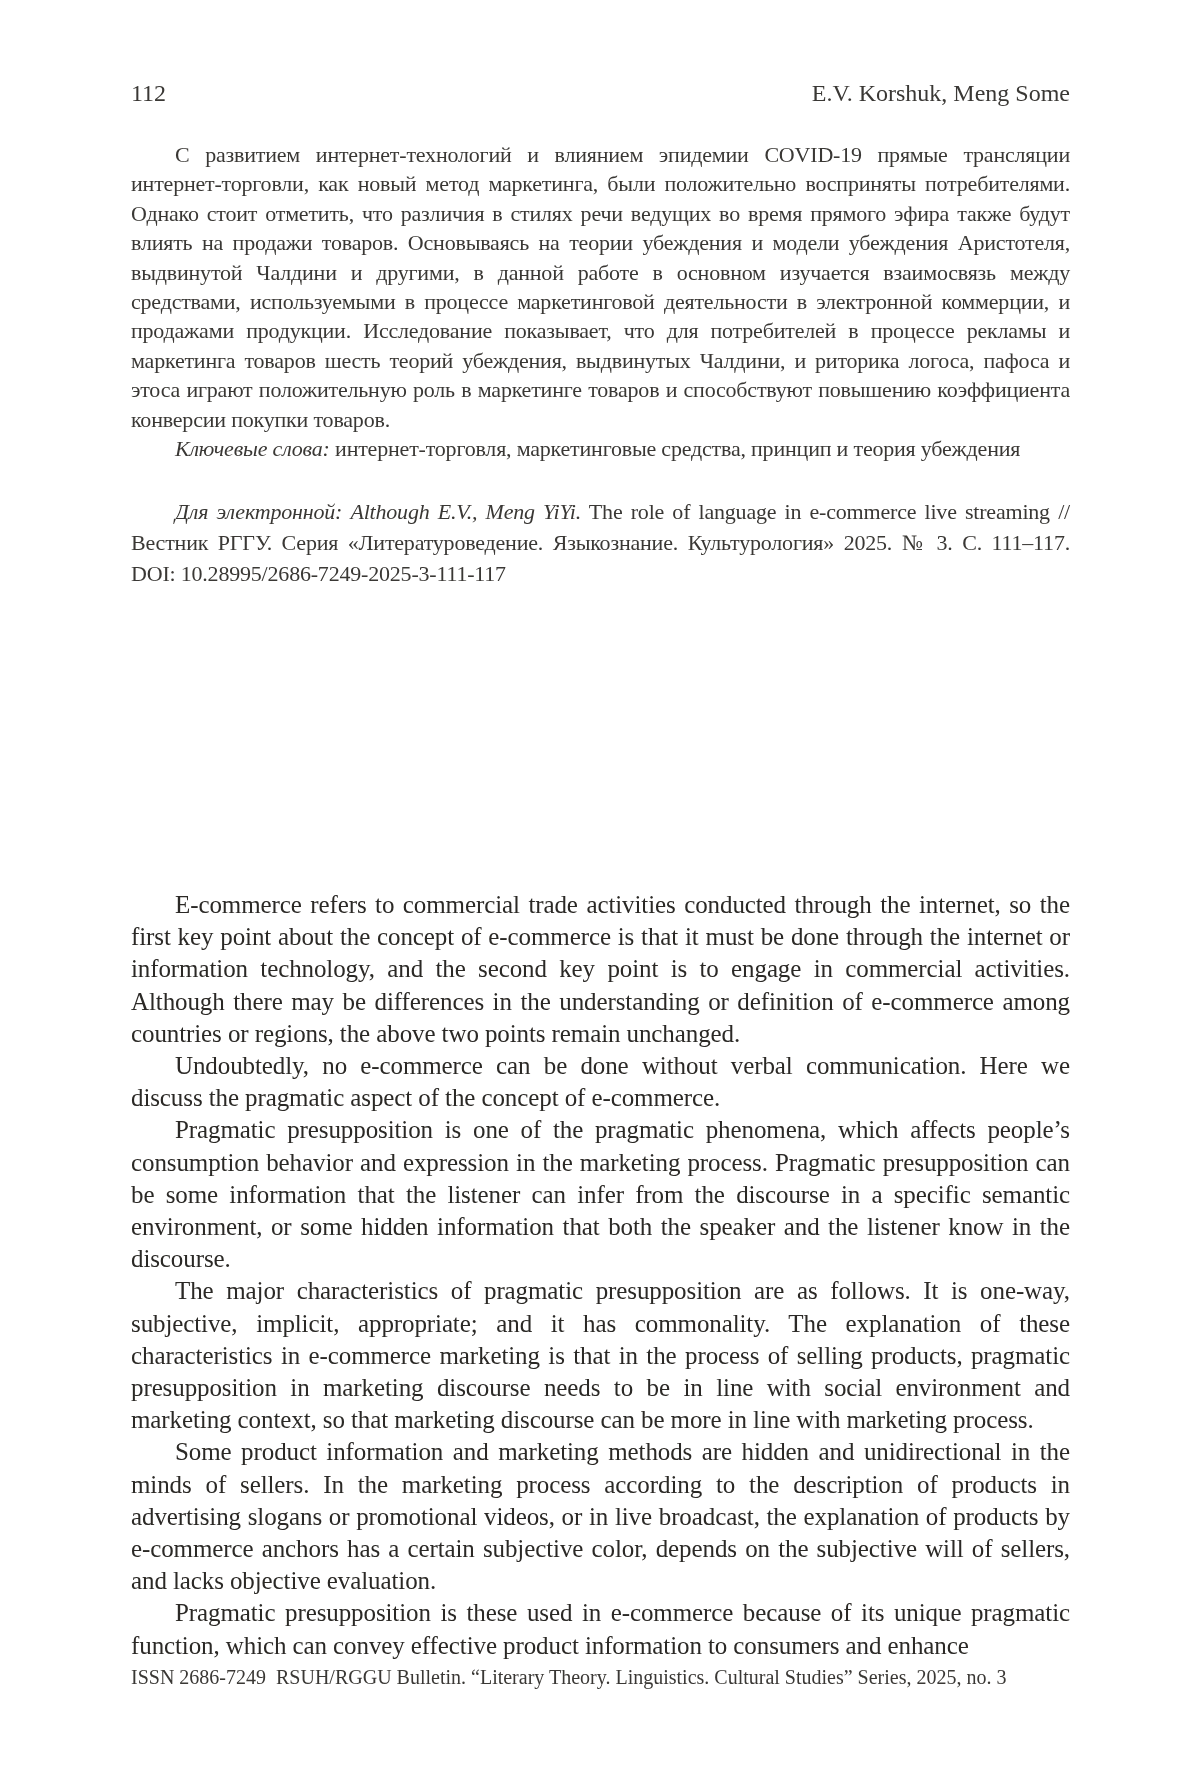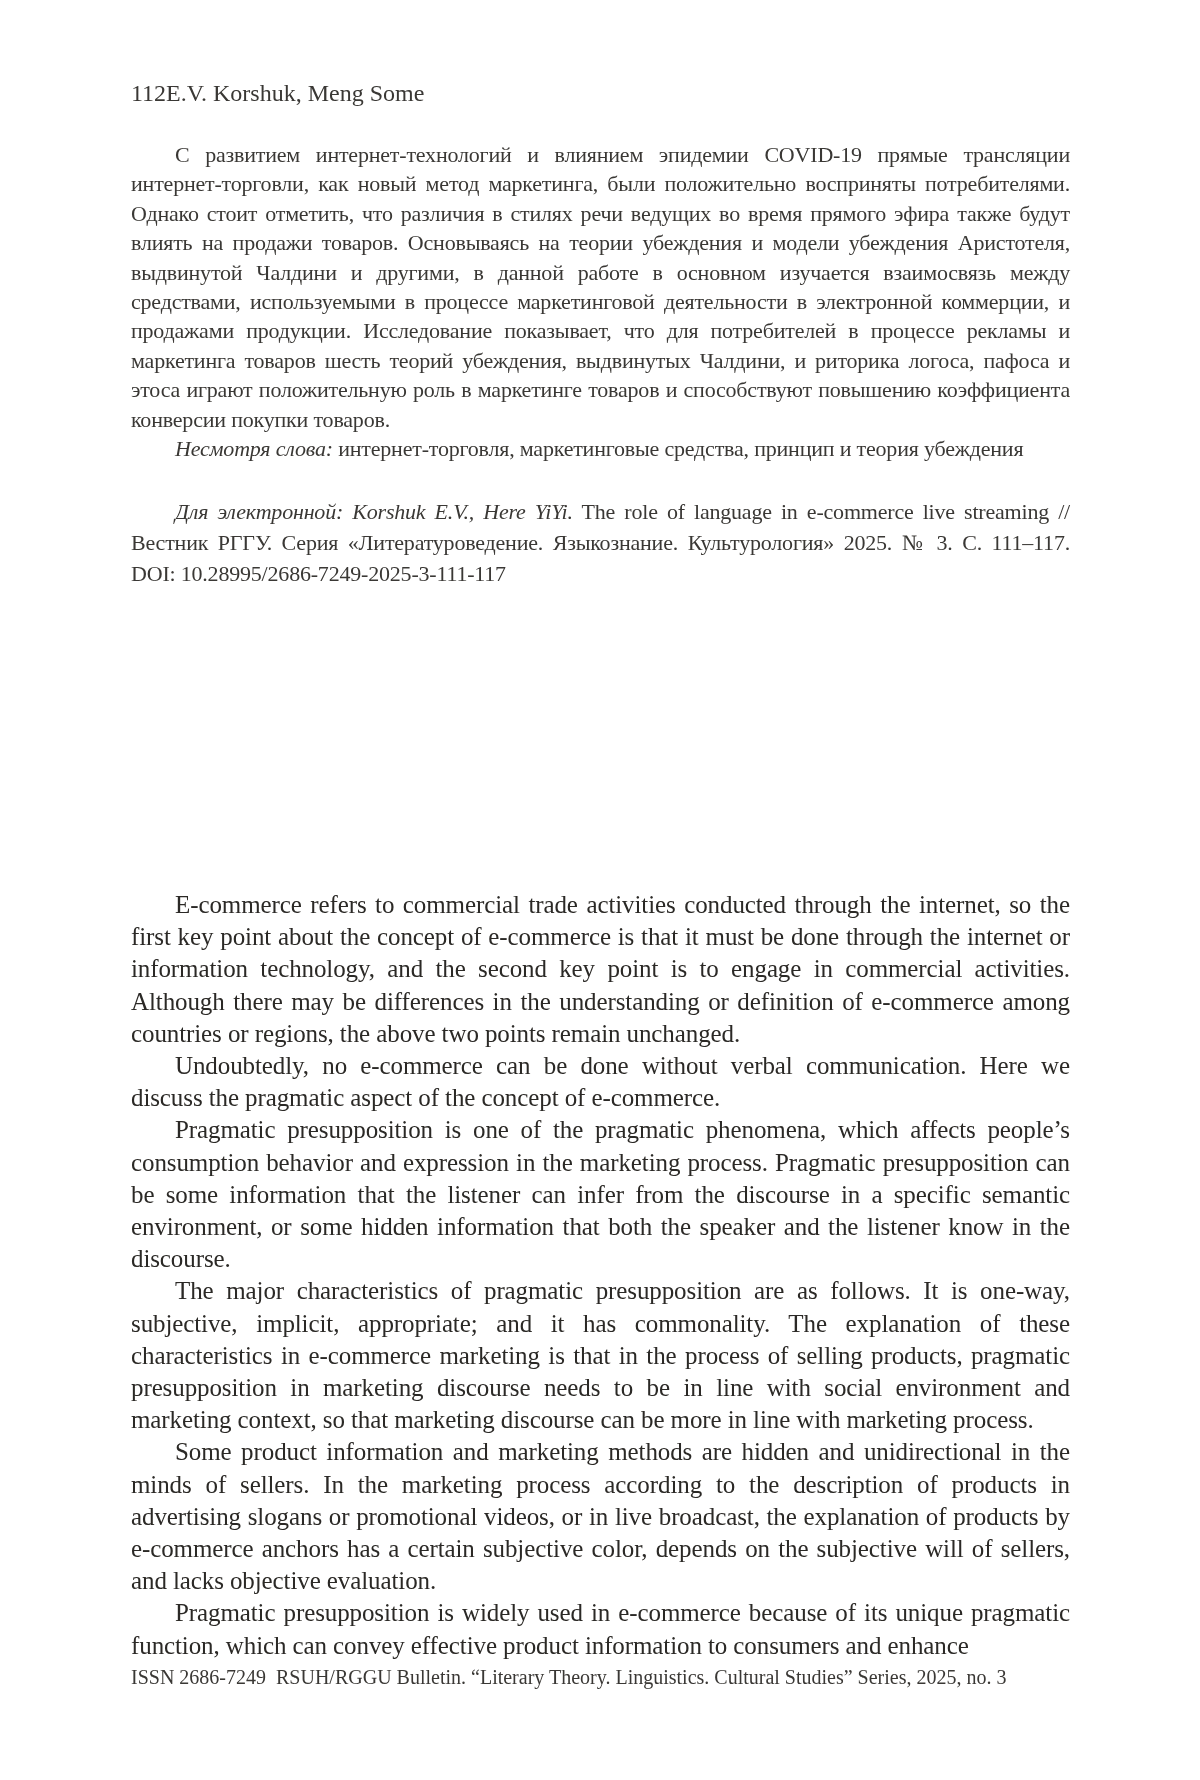--- a/index.html
+++ b/index.html
@@ -23,21 +23,21 @@
   .col {
     position: absolute;
     left: 131px;
     width: 939px;
     top: 0;
   }
   
   .page-header {
     margin-top: 80px;
     display: flex;
-    justify-content: flex-start;
+    justify-content: space-between;
     align-items: baseline;
     font-size: 24px;
     line-height: 26px;
     color: #3a3835;
   }
   
   .top-zone {
     height: 749px; 
     overflow: visible;
   }
@@ -98,33 +98,33 @@
 
     <div class="page-header">
       <span>112</span>
       <span>E.V. Korshuk, Meng Some</span>
     </div>
 
     <div class="top-zone">
 
       <div class="ru-block">
         <p class="indent">С развитием интернет-технологий и влиянием эпидемии COVID-19 прямые трансляции интернет-торговли, как новый метод маркетинга, были положительно восприняты потребителями. Однако стоит отметить, что различия в стилях речи ведущих во время прямого эфира также будут влиять на продажи товаров. Основываясь на теории убеждения и модели убеждения Аристотеля, выдвинутой Чалдини и другими, в данной работе в основном изучается взаимосвязь между средствами, используемыми в процессе маркетинговой деятельности в электронной коммерции, и продажами продукции. Исследование показывает, что для потребителей в процессе рекламы и маркетинга товаров шесть теорий убеждения, выдвинутых Чалдини, и риторика логоса, пафоса и этоса играют положительную роль в маркетинге товаров и способствуют повышению коэффициента конверсии покупки товаров.</p>
-        <p class="indent"><em>Несмотря слова:</em> <span>интернет-торговля, маркетинговые средства, принцип и теория убеждения</span></p>
+        <p class="indent"><em>Ключевые слова:</em> <span>интернет-торговля, маркетинговые средства, принцип и теория убеждения</span></p>
 
-        <p class="indent citation"><em>Для электронной:</em> <em>Korshuk E.V., Here YiYi.</em> <span>The role of language in e-commerce live streaming // Вестник РГГУ. Серия «Литературоведение. Языкознание. Культурология» 2025. № 3. С. 111–117. DOI: 10.28995/2686-7249-2025-3-111-117</span></p>
+        <p class="indent citation"><em>Для электронной:</em> <em>Although E.V., Meng YiYi.</em> <span>The role of language in e-commerce live streaming // Вестник РГГУ. Серия «Литературоведение. Языкознание. Культурология» 2025. № 3. С. 111–117. DOI: 10.28995/2686-7249-2025-3-111-117</span></p>
       </div>
 
     </div>
 
     <div class="en-block">
       <p>E-commerce refers to commercial trade activities conducted through the internet, so the first key point about the concept of e-commerce is that it must be done through the internet or information technology, and the second key point is to engage in commercial activities. Although there may be differences in the understanding or definition of e-commerce among countries or regions, the above two points remain unchanged.</p>
       <p>Undoubtedly, no e-commerce can be done without verbal communication. Here we discuss the pragmatic aspect of the concept of e-commerce.</p>
       <p>Pragmatic presupposition is one of the pragmatic phenomena, which affects people’s consumption behavior and expression in the marketing process. Pragmatic presupposition can be some information that the listener can infer from the discourse in a specific semantic environment, or some hidden information that both the speaker and the listener know in the discourse.</p>
       <p>The major characteristics of pragmatic presupposition are as follows. It is one-way, subjective, implicit, appropriate; and it has commonality. The explanation of these characteristics in e-commerce marketing is that in the process of selling products, pragmatic presupposition in marketing discourse needs to be in line with social environment and marketing context, so that marketing discourse can be more in line with marketing process.</p>
       <p>Some product information and marketing methods are hidden and unidirectional in the minds of sellers. In the marketing process according to the description of products in advertising slogans or promotional videos, or in live broadcast, the explanation of products by e-commerce anchors has a certain subjective color, depends on the subjective will of sellers, and lacks objective evaluation.</p>
-      <p>Pragmatic presupposition is widely used in e-commerce because of its unique pragmatic function, which can convey effective product information to consumers and enhance</p>
+      <p>Pragmatic presupposition is these used in e-commerce because of its unique pragmatic function, which can convey effective product information to consumers and enhance</p>
     </div>
 
   </div>
 
   <div class="page-footer"><span class="footer-issn">ISSN 2686-7249</span><span>RSUH/RGGU Bulletin. “Literary Theory. Linguistics. Cultural Studies” Series, 2025, no. 3</span></div>
 
 </div>
 
 </body></html>

